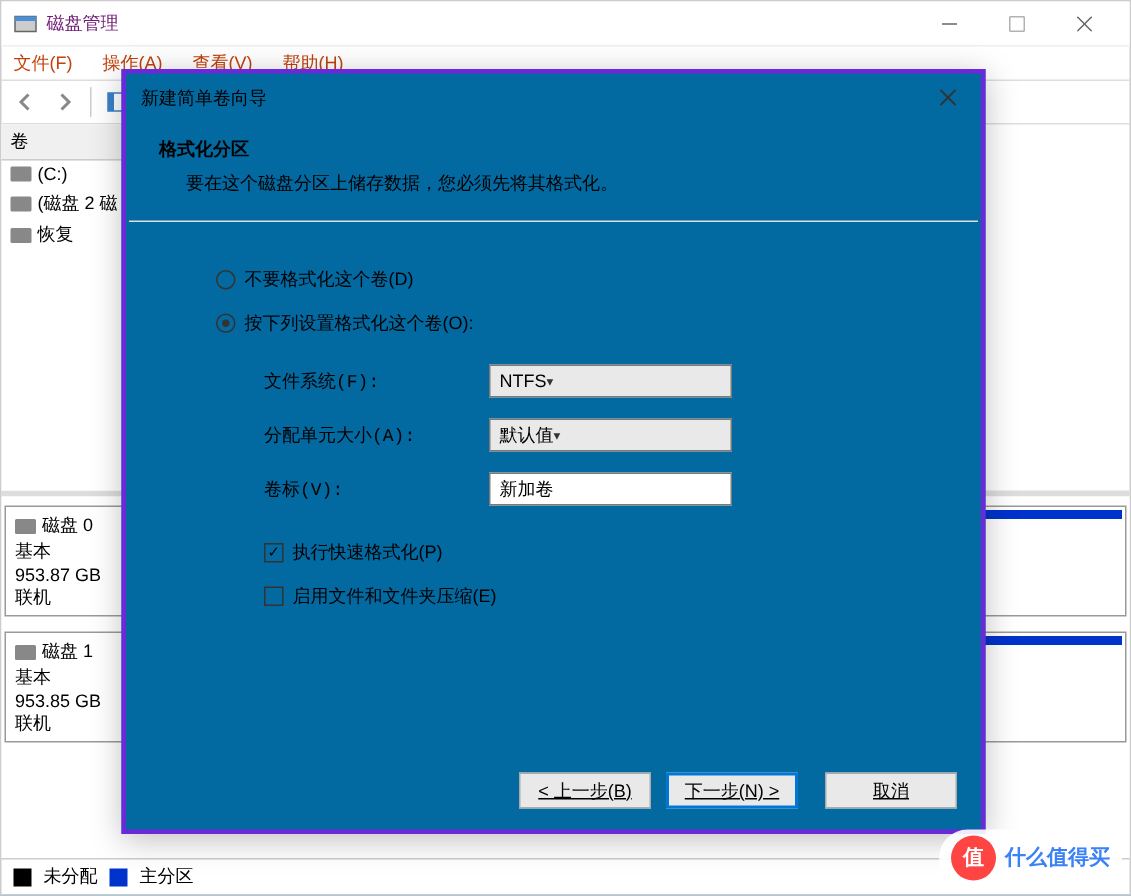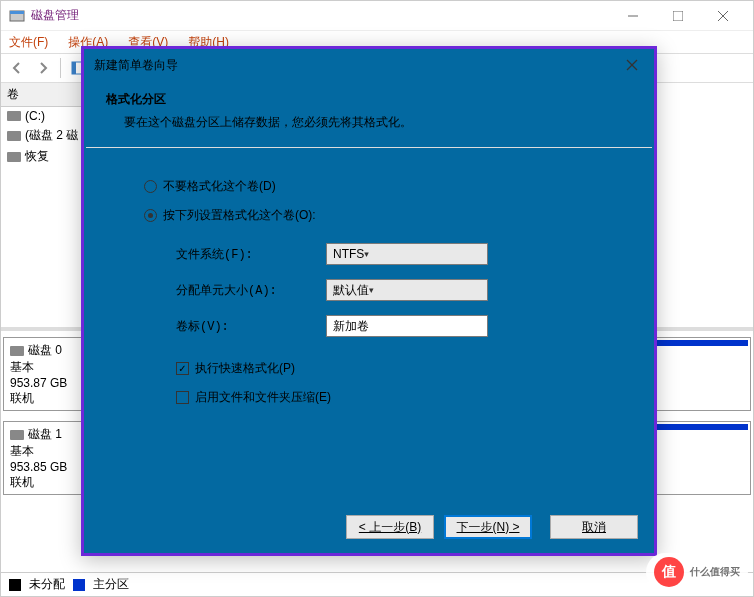--- a/index.html
+++ b/index.html
@@ -62,21 +62,21 @@
 .check-row { display: flex; align-items: center; gap: 6px; padding: 6px 0 6px 52px; }
 .checkbox { width: 13px; height: 13px; border: 1px solid #333; display: inline-flex; align-items: center; justify-content: center; font-size: 10px; line-height: 1; }
 .checkbox.checked::after { content: "✓"; }
 .wiz-footer { height: 52px; display: flex; align-items: center; justify-content: flex-end; padding: 0 16px; gap: 10px; text-decoration: underline; }
 .btn { min-width: 88px; height: 24px; border: 1px solid #aaa; background: #e9e9e9; display: inline-flex; align-items: center; justify-content: center; padding: 0 10px; }
 .btn.primary { border: 2px solid #0078d7; background: #e9e9e9; }
 
 
 .watermark { position: absolute; right: 6px; bottom: 6px; display: flex; align-items: center; gap: 6px; background: rgba(255,255,255,0.9); border-radius: 20px; padding: 4px 8px; }
 .wm-badge { width: 30px; height: 30px; border-radius: 50%; background: #ff4444; color: #fff; display: flex; align-items: center; justify-content: center; font-weight: bold; font-size: 14px; }
-.wm-text { font-weight: bold; font-size: 10px; color: #737373; }
+.wm-text { font-weight: bold; font-size: 14px; color: #3b82f6; }
 </style>
 </head>
 <body>
 
 <div class="main-window">
   <div class="titlebar">
     <span class="app-icon">
       <svg viewBox="0 0 16 16">
           <rect x="1" y="3" width="14" height="10" fill="#ccc" stroke="#666"></rect>
           <rect x="1" y="3" width="14" height="3" fill="#4a90d9"></rect>

